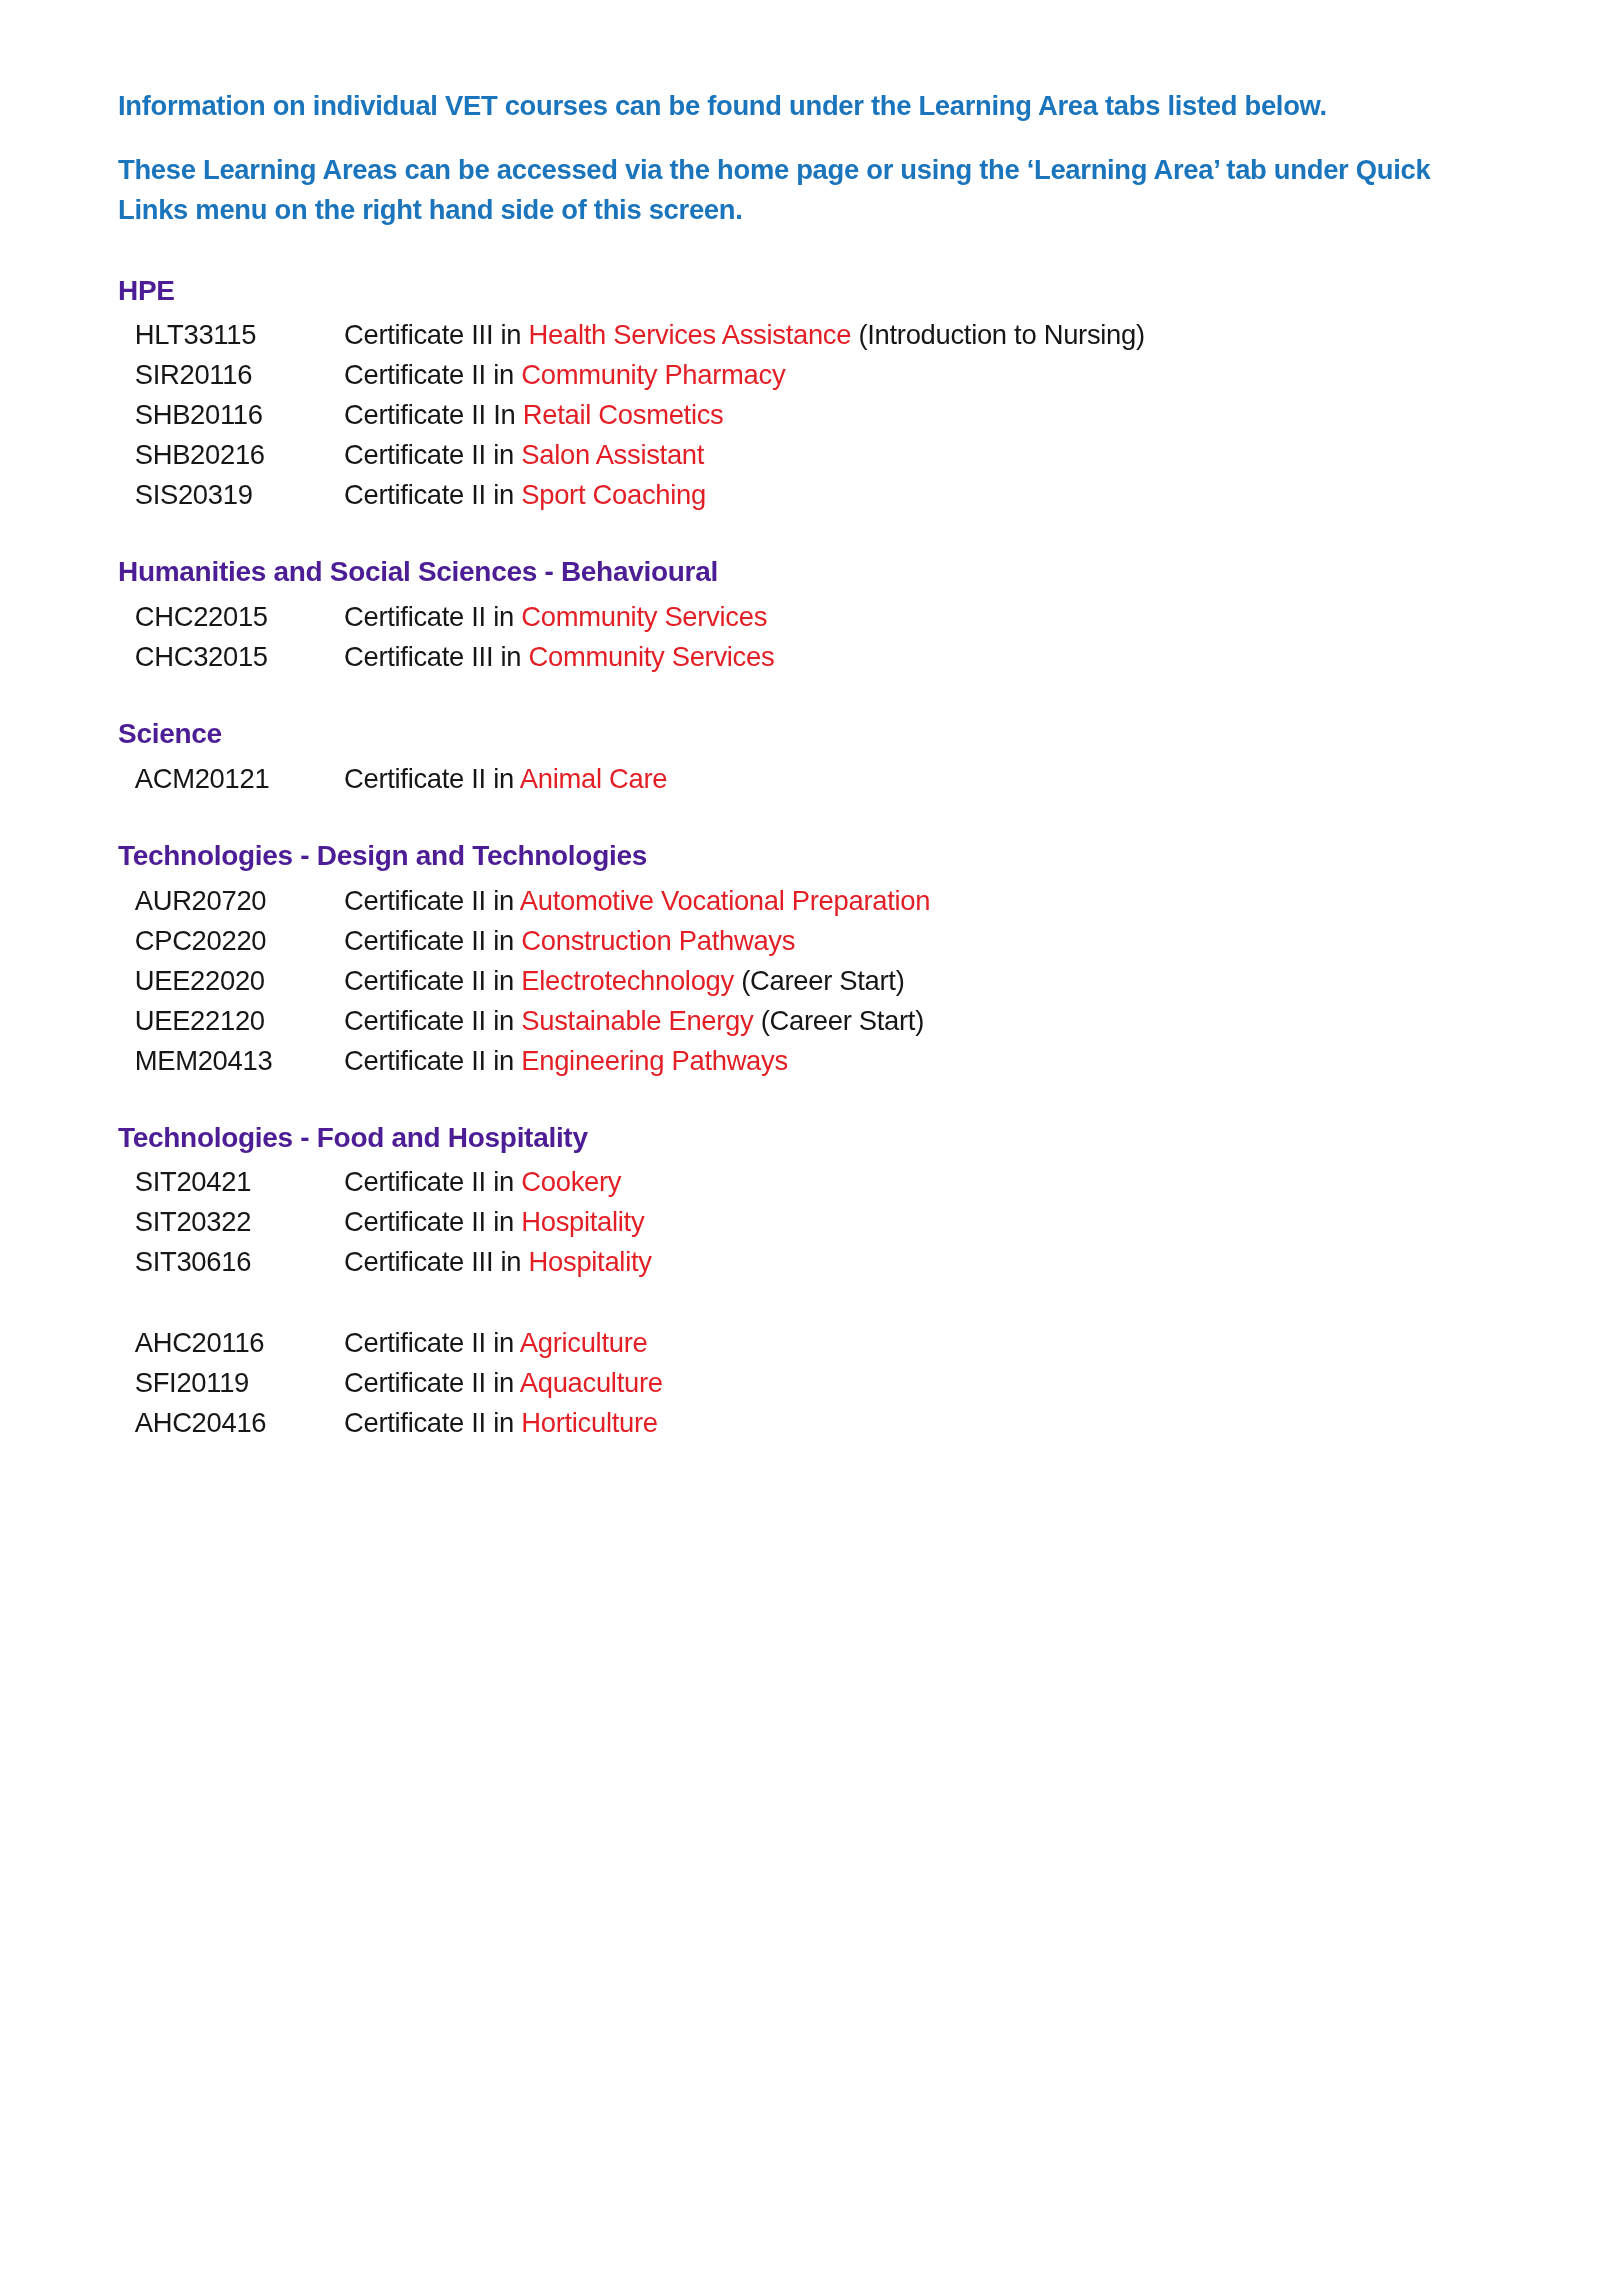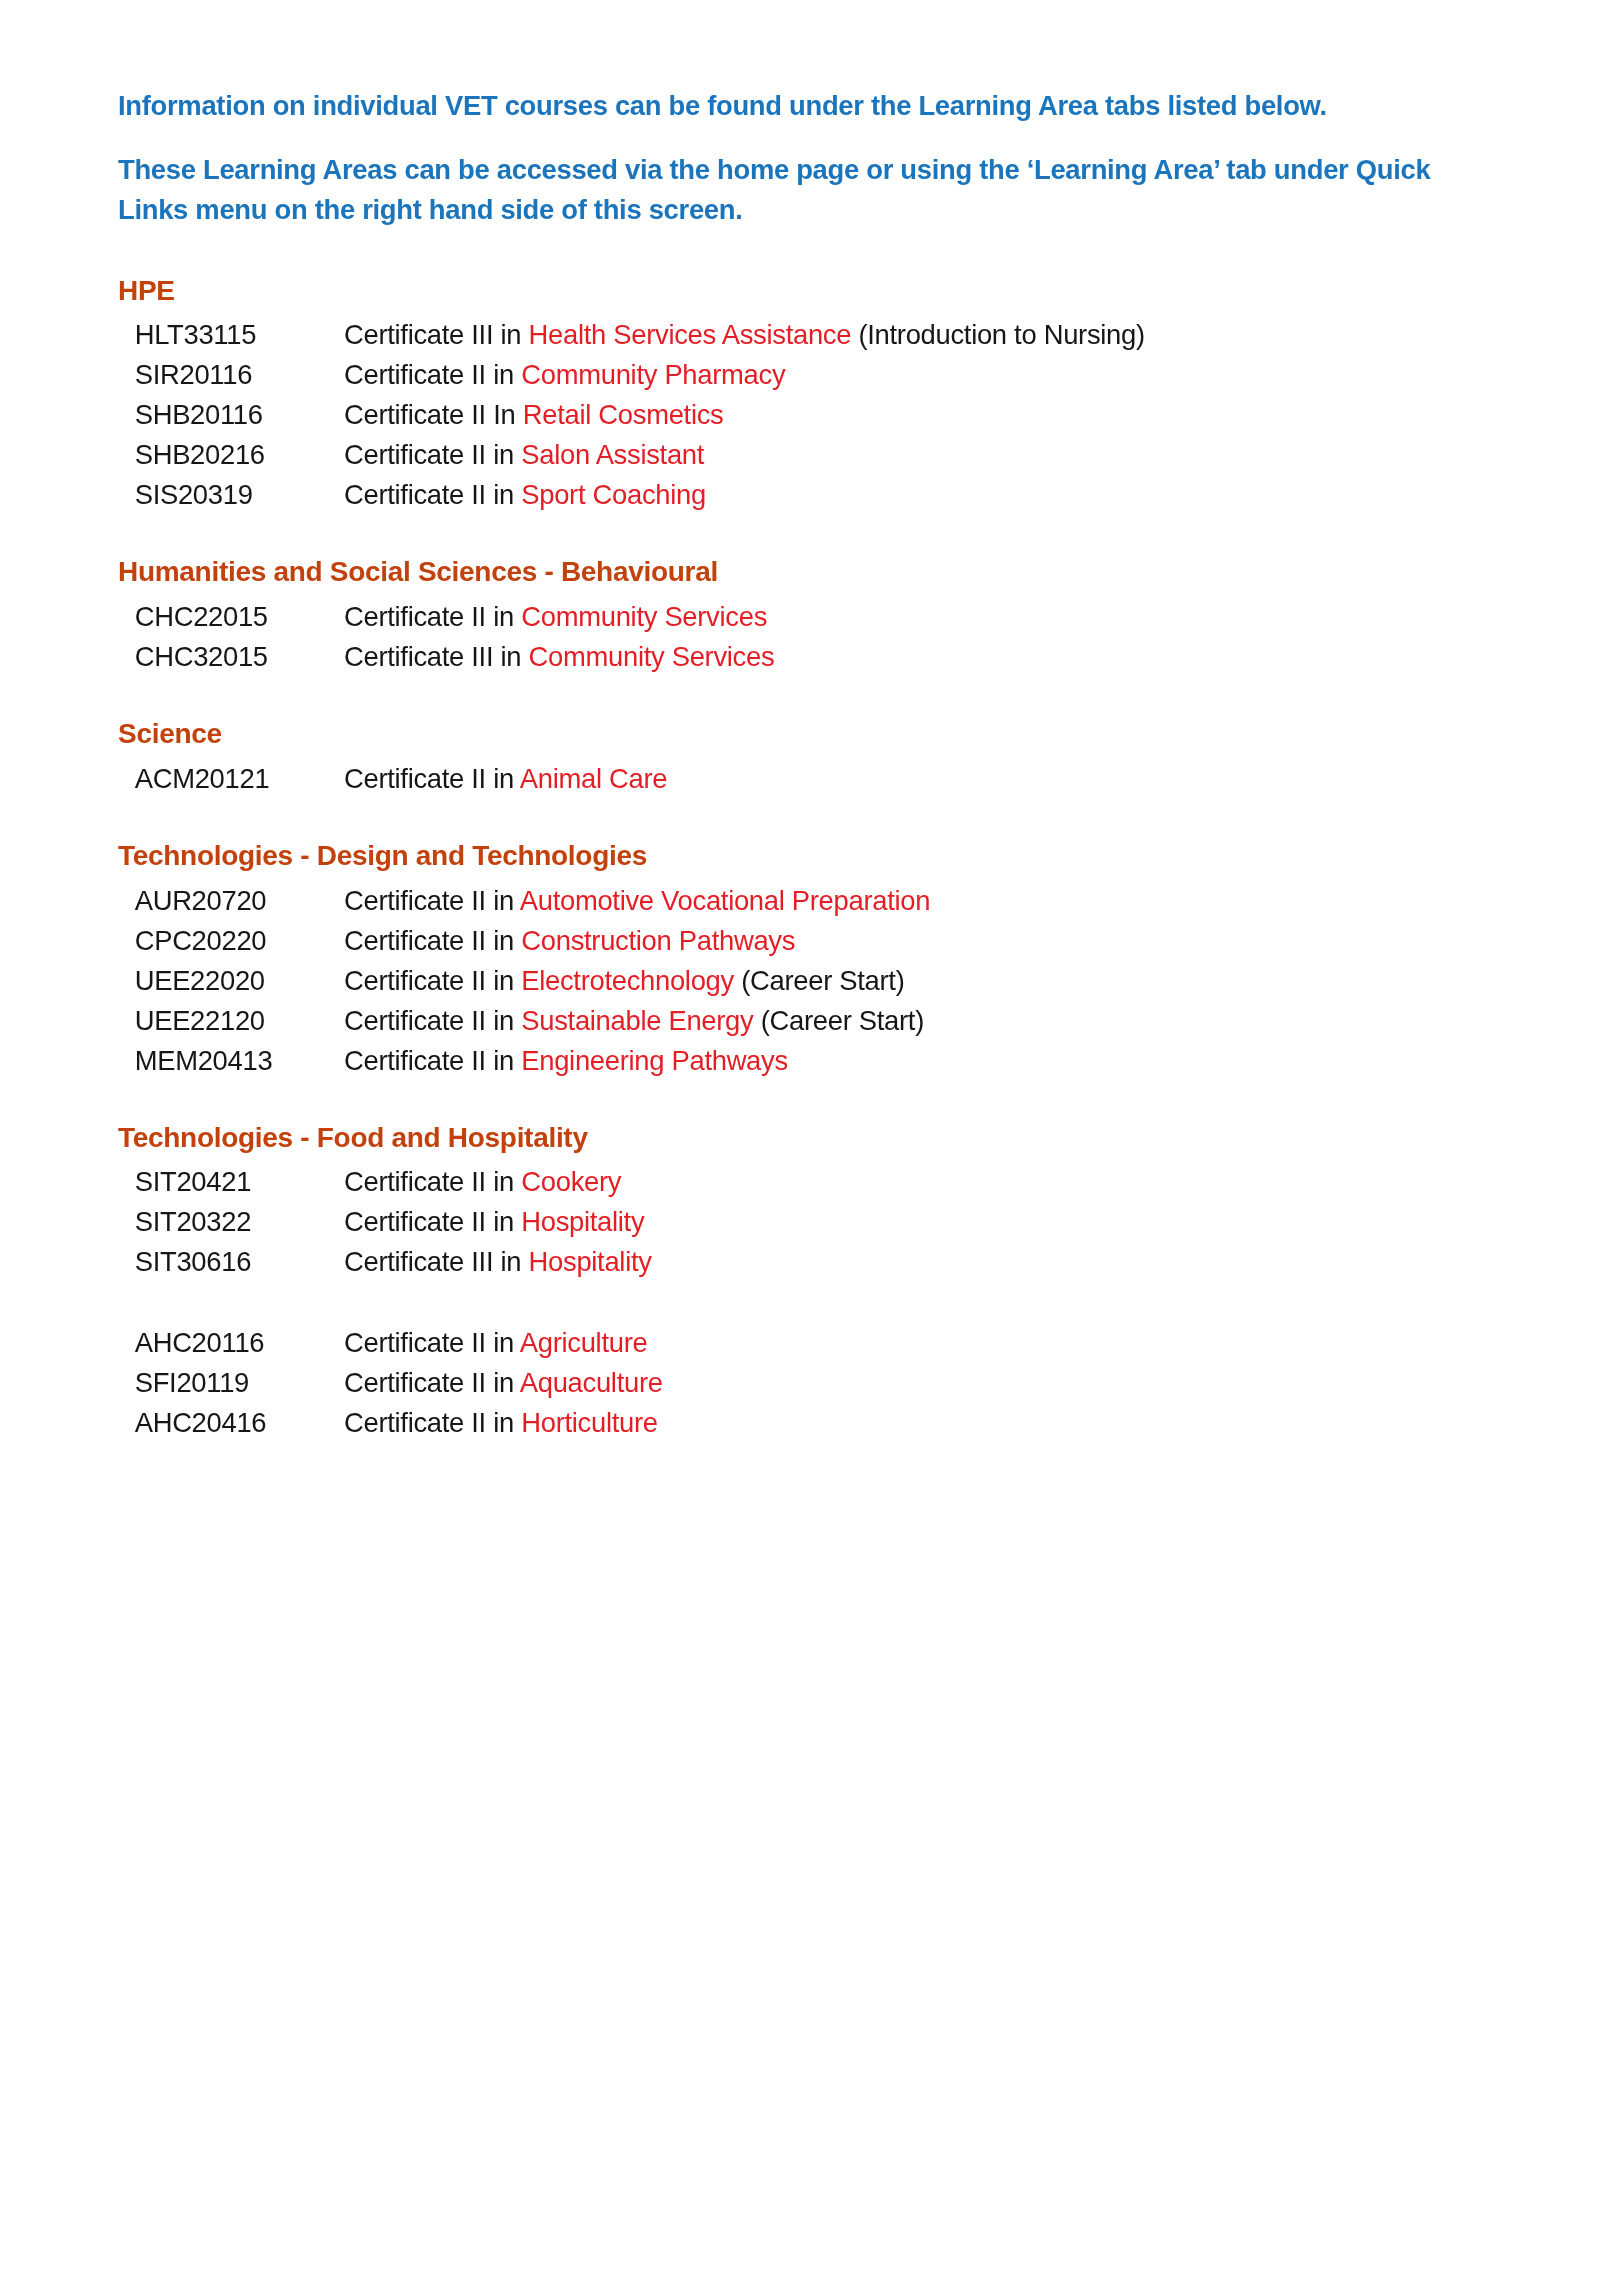--- a/index.html
+++ b/index.html
@@ -31,21 +31,21 @@
     line-height:40px;
     letter-spacing:-0.3px;
   }
   .sections{margin-top:45px;}
   .section{margin-top:41px;}
   .section:first-child{margin-top:0;}
   .section-heading{
     margin:0 0 8.8px 0;
     font-size:28px;
     font-weight:bold;
-    color:#c2410c;
+    color:#4c1d95;
     letter-spacing:-0.3px;
   }
   .course-row{
     display:flex;
     align-items:baseline;
     font-size:27.4px;
     line-height:40px;
     letter-spacing:-0.3px;
     gap:44px;
   }

